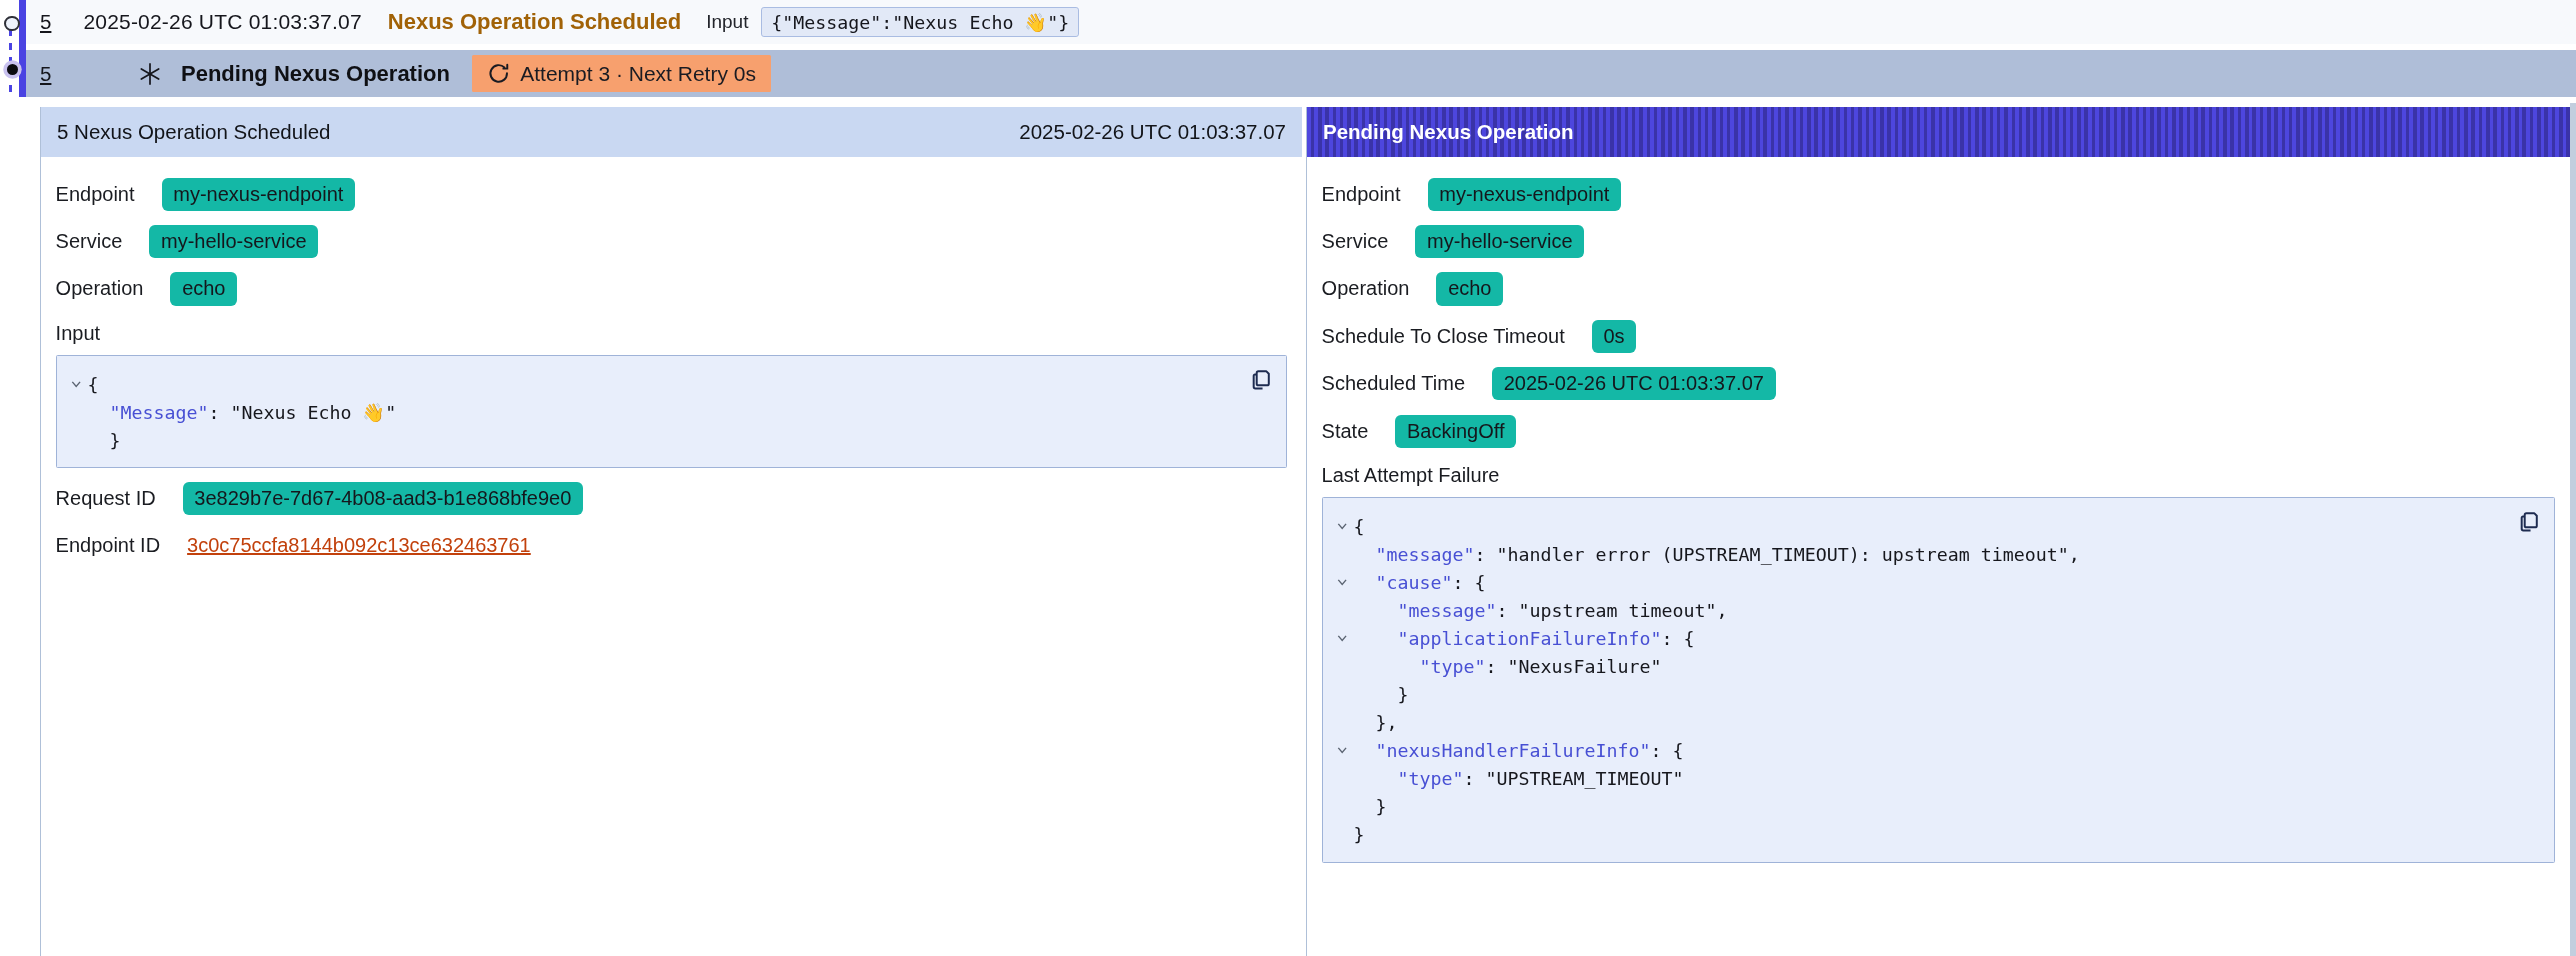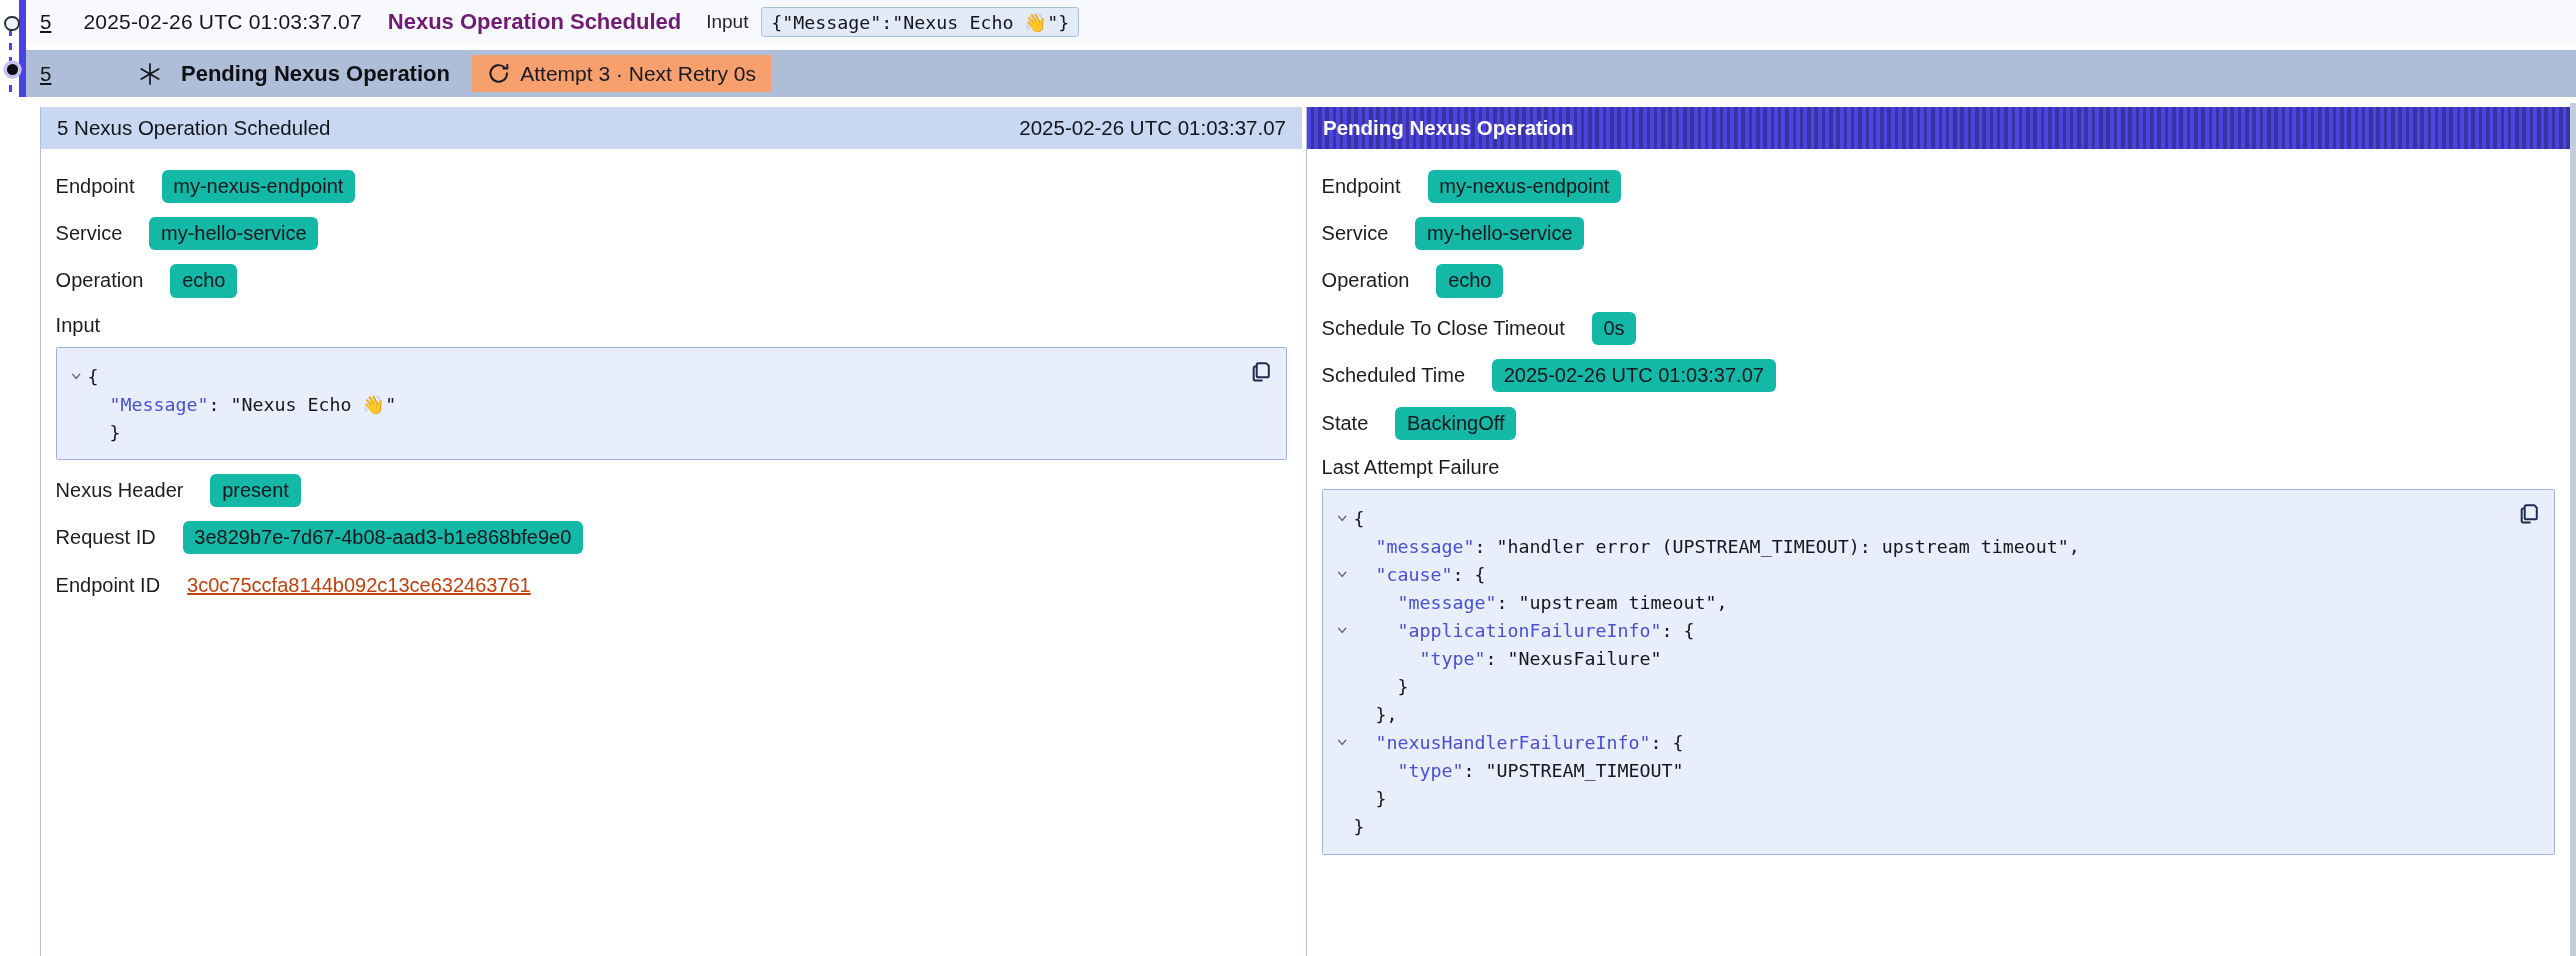--- a/index.html
+++ b/index.html
@@ -15,35 +15,35 @@
                  background:#EDF2FB; border:2.2px solid #2E3038; }
   .marker-filled { position:absolute; left:6.6px; top:64px; width:11px; height:11px; border-radius:50%;
                    background:#0B0B10; box-shadow:0 0 0 3.7px #C9C2EF; }
 
   
   .row { position:absolute; left:26px; right:0; display:flex; align-items:center; }
   .row-event { top:0; height:44px; background:#F7F9FC; padding-left:14px; }
   .row-pending { top:50px; height:47px; background:#AFBED8; padding-left:14px; }
   .evt-id { font-size:20.5px; text-decoration:underline; color:#15161C; }
   .evt-time { font-size:21px; margin-left:32px; color:#15161C; letter-spacing:0.2px; }
-  .evt-title { font-size:22px; font-weight:700; margin-left:26px; color:#701a75; }
+  .evt-title { font-size:22px; font-weight:700; margin-left:26px; color:#a16207; }
   .evt-input-label { font-size:19px; margin-left:25px; color:#23252B; }
   .evt-input-badge { margin-left:13px; font-family:"DejaVu Sans Mono", monospace; font-size:18.3px;
                      background:#E2E9F7; border:1.5px solid #A9BCE2; border-radius:2.9px;
                      padding:3.7px 8.8px; color:#15161C; }
   .pending-icon { margin-left:86px; display:inline-flex; }
   .pending-title { font-size:22px; font-weight:700; margin-left:17.6px; color:#0F1014; }
   .retry-badge { margin-left:22px; background:#F7A06E; padding:6.6px 14.6px; border-radius:1.5px;
                  display:inline-flex; align-items:center; gap:10.3px; font-size:21px; color:#1A1B22; }
 
   
   .panel { position:absolute; top:107px; bottom:0; border-left:1.5px solid #AFC0D8; background:#fff; }
   .panel-left  { left:40px;  width:1262px; }
   .panel-right { left:1306px; width:1264px; }
-  .panel-header { height:42px; display:flex; align-items:center; justify-content:space-between;
+  .panel-header { height:50px; display:flex; align-items:center; justify-content:space-between;
                   padding:0 16px; font-size:20.5px; }
   .panel-header.plain { background:#C9D8F2; color:#121419; }
   .panel-header.striped {
      background:repeating-linear-gradient(90deg,#4D46DE 0 3.7px,#3A33A8 3.7px 7.3px);
      color:#ffffff; font-weight:700; }
   .panel-body { padding:7.3px 14.6px 0 14.6px; }
 
   .field-row { display:flex; align-items:center; gap:27px; margin-top:12.4px; min-height:35px; }
   .field-label { font-size:20px; color:#1A1C21; white-space:nowrap; }
   .field-badge { background:#14b8a6; border-radius:5.9px; padding:5.1px 11.7px; font-size:20px; color:#15171C; }
@@ -126,24 +126,20 @@
               <path d="M7.4 7.2H5.6A1.1 1.1 0 0 0 4.5 8.3V19a1.6 1.6 0 0 0 1.6 1.6H13"></path>
             </svg>
           </button>
           <div class="code-line"><span class="code-gutter"><svg width="12.4" height="12.4" viewBox="0 0 16 16" fill="none" stroke="#5B6472" stroke-width="1.8">
                 <polyline points="3,5 8,11 13,5"></polyline>
               </svg></span><span></span><span>{</span></div>
           <div class="code-line"><span class="code-gutter"></span><span>  </span><span class="json-key">"Message"</span><span>: "Nexus Echo 👋"</span></div>
           <div class="code-line"><span class="code-gutter"></span><span>  </span><span>}</span></div>
         </div>
         <div class="field-row">
-          <span class="field-label">Nexus Header</span>
-          <span class="field-badge">present</span>
-        </div>
-        <div class="field-row">
           <span class="field-label">Request ID</span>
           <span class="field-badge">3e829b7e-7d67-4b08-aad3-b1e868bfe9e0</span>
         </div>
         <div class="field-row">
           <span class="field-label">Endpoint ID</span>
           <span class="field-link">3c0c75ccfa8144b092c13ce632463761</span>
         </div>
       </div>
   </section>
 

